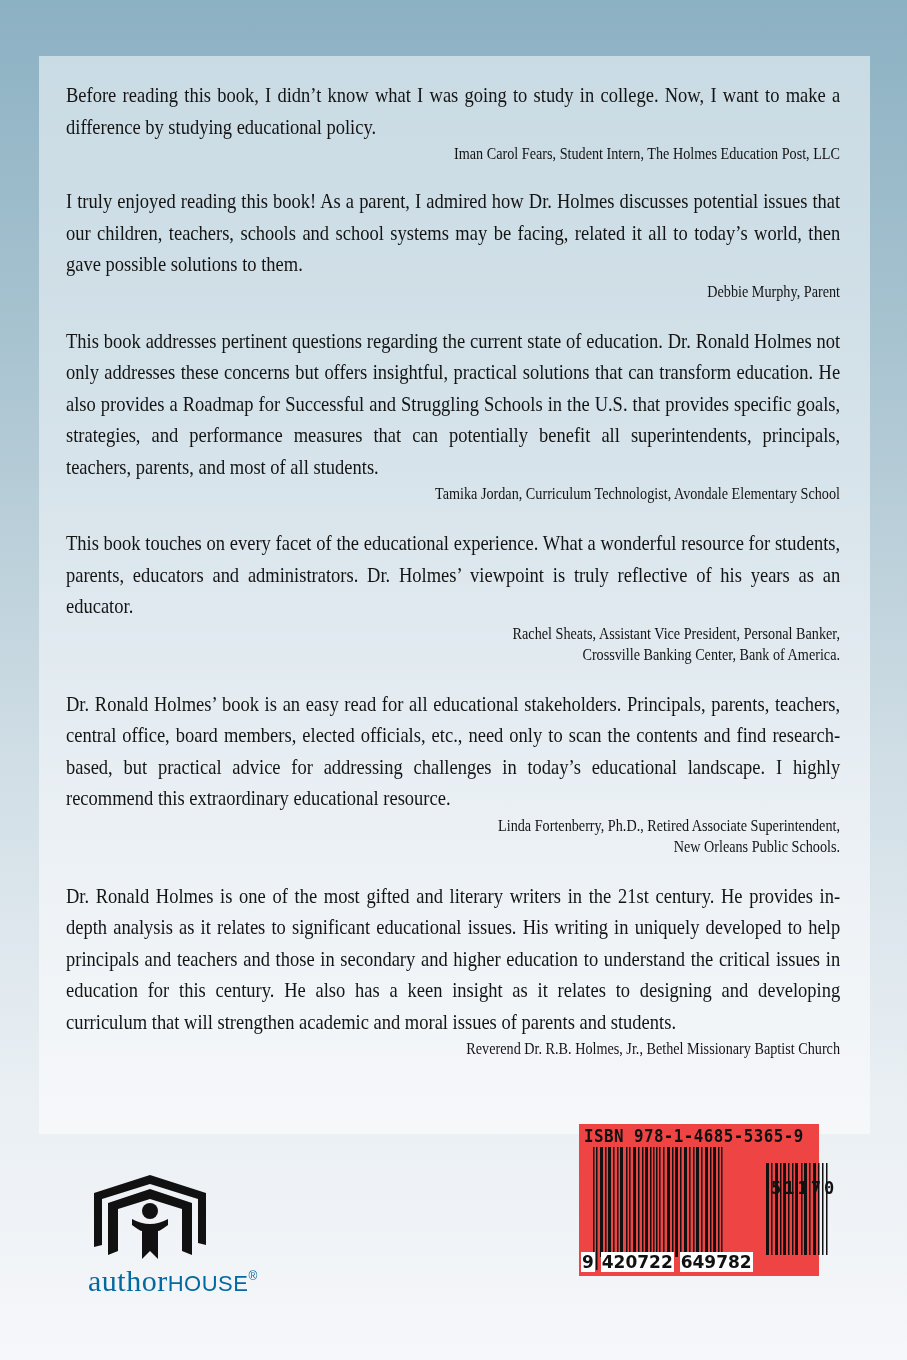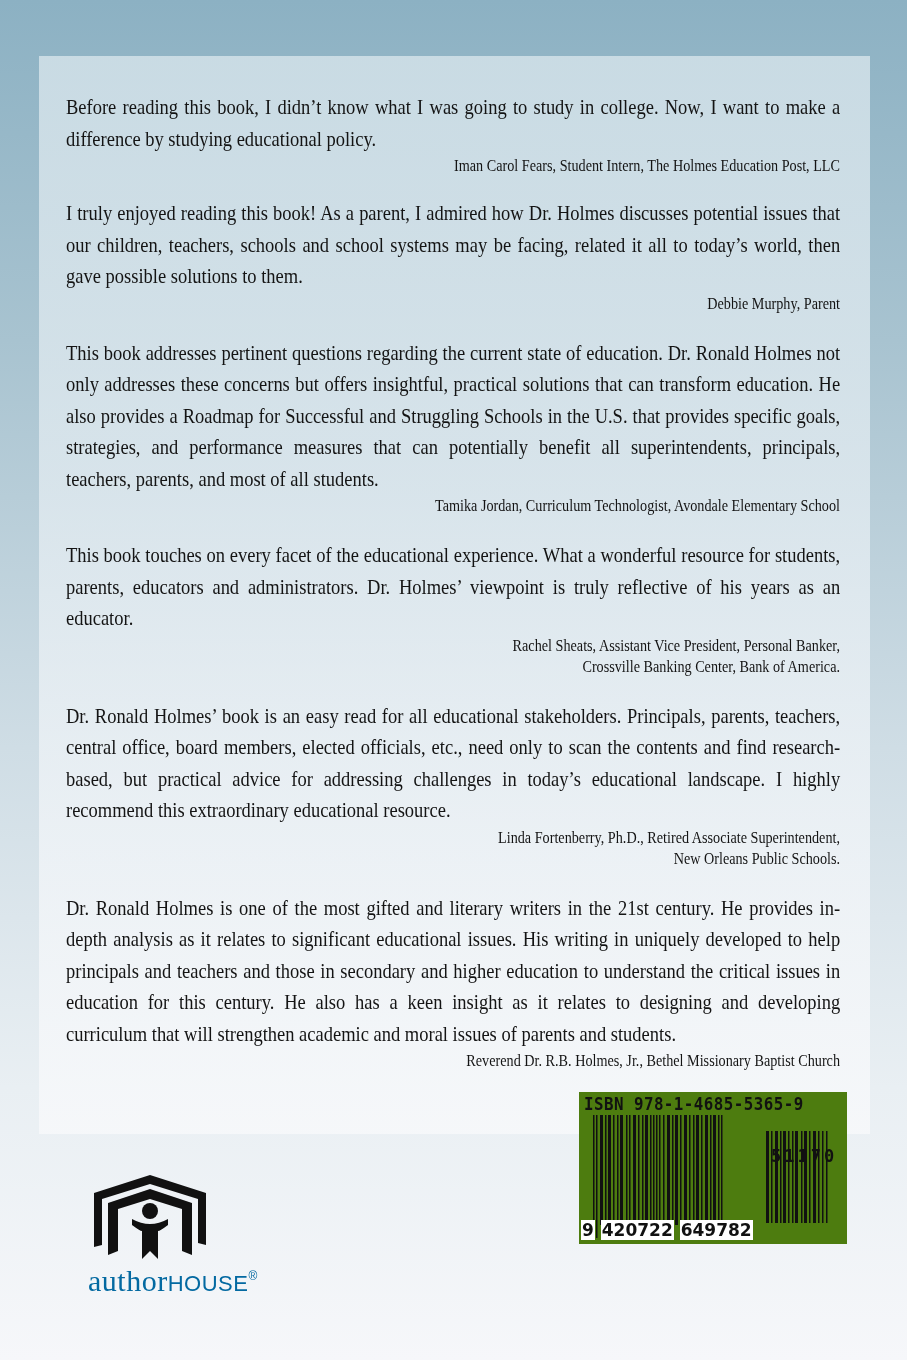--- a/index.html
+++ b/index.html
@@ -6,21 +6,21 @@
     body {
       width: 907px; height: 1360px; position: relative; overflow: hidden;
       background: linear-gradient(to bottom, #8cb1c3 0%, #a8c3d0 25%, #cfdde5 55%, #e9eff3 80%, #f6f7fa 100%);
       font-family: "Liberation Serif", "DejaVu Serif", serif;
       color: #141414;
     }
     .panel {
       position: absolute; left: 39px; top: 56px; width: 831px; height: 1078px;
       background: linear-gradient(to bottom, rgba(220,232,238,0.75) 0%, rgba(230,238,243,0.7) 40%, rgba(243,246,249,0.75) 75%, rgba(248,249,251,0.8) 100%);
       box-sizing: border-box;
-      padding: 36px 30px 0 27px;
+      padding: 24px 30px 0 27px;
     }
     .quote { margin: 0; }
     .quote p {
       margin: 0; font-size: 21.5px; line-height: 31.5px;
       text-align: justify; text-align-last: left;
       transform: scaleX(0.86); transform-origin: left top; width: 116.3%;
     }
     .attr {
       margin: 0; font-size: 16.5px; line-height: 21px; text-align: right;
       transform: scaleX(0.86); transform-origin: right top;
@@ -30,22 +30,22 @@
       position: absolute; left: 88px; top: 1175px; width: 170px; height: 130px;
     }
     .logo svg { display: block; margin-left: 6px; }
     .logo-text {
       position: absolute; left: 0; top: 89px; font-size: 30px; letter-spacing: 0.5px; white-space: nowrap;
       font-family: "Liberation Serif", serif; color: #0369a1;
     }
     .logo-text .house { font-family: "Liberation Sans", sans-serif; font-size: 22px; letter-spacing: 0.5px; }
     .logo-text sup { font-size: 12px; font-family: "Liberation Sans", sans-serif; }
     .barcode {
-      position: absolute; left: 579px; top: 1092px; width: 268px; height: 152px;
-      background: #4d7c0f;
+      position: absolute; left: 579px; top: 1124px; width: 240px; height: 152px;
+      background: #ef4444;
     }
     .isbn {
       position: absolute; left: 5px; top: 2px; font-family: "DejaVu Sans Mono", monospace;
       font-size: 17px; font-weight: bold; letter-spacing: 0.5px; color: #111; white-space: nowrap;
       transform: scaleX(0.93); transform-origin: left top;
     }
     .addon-num {
       position: absolute; left: 192px; top: 18px; font-family: "DejaVu Sans Mono", monospace;
       font-size: 17px; font-weight: bold; letter-spacing: 3px; color: #111; margin-top: 36px;
     }

